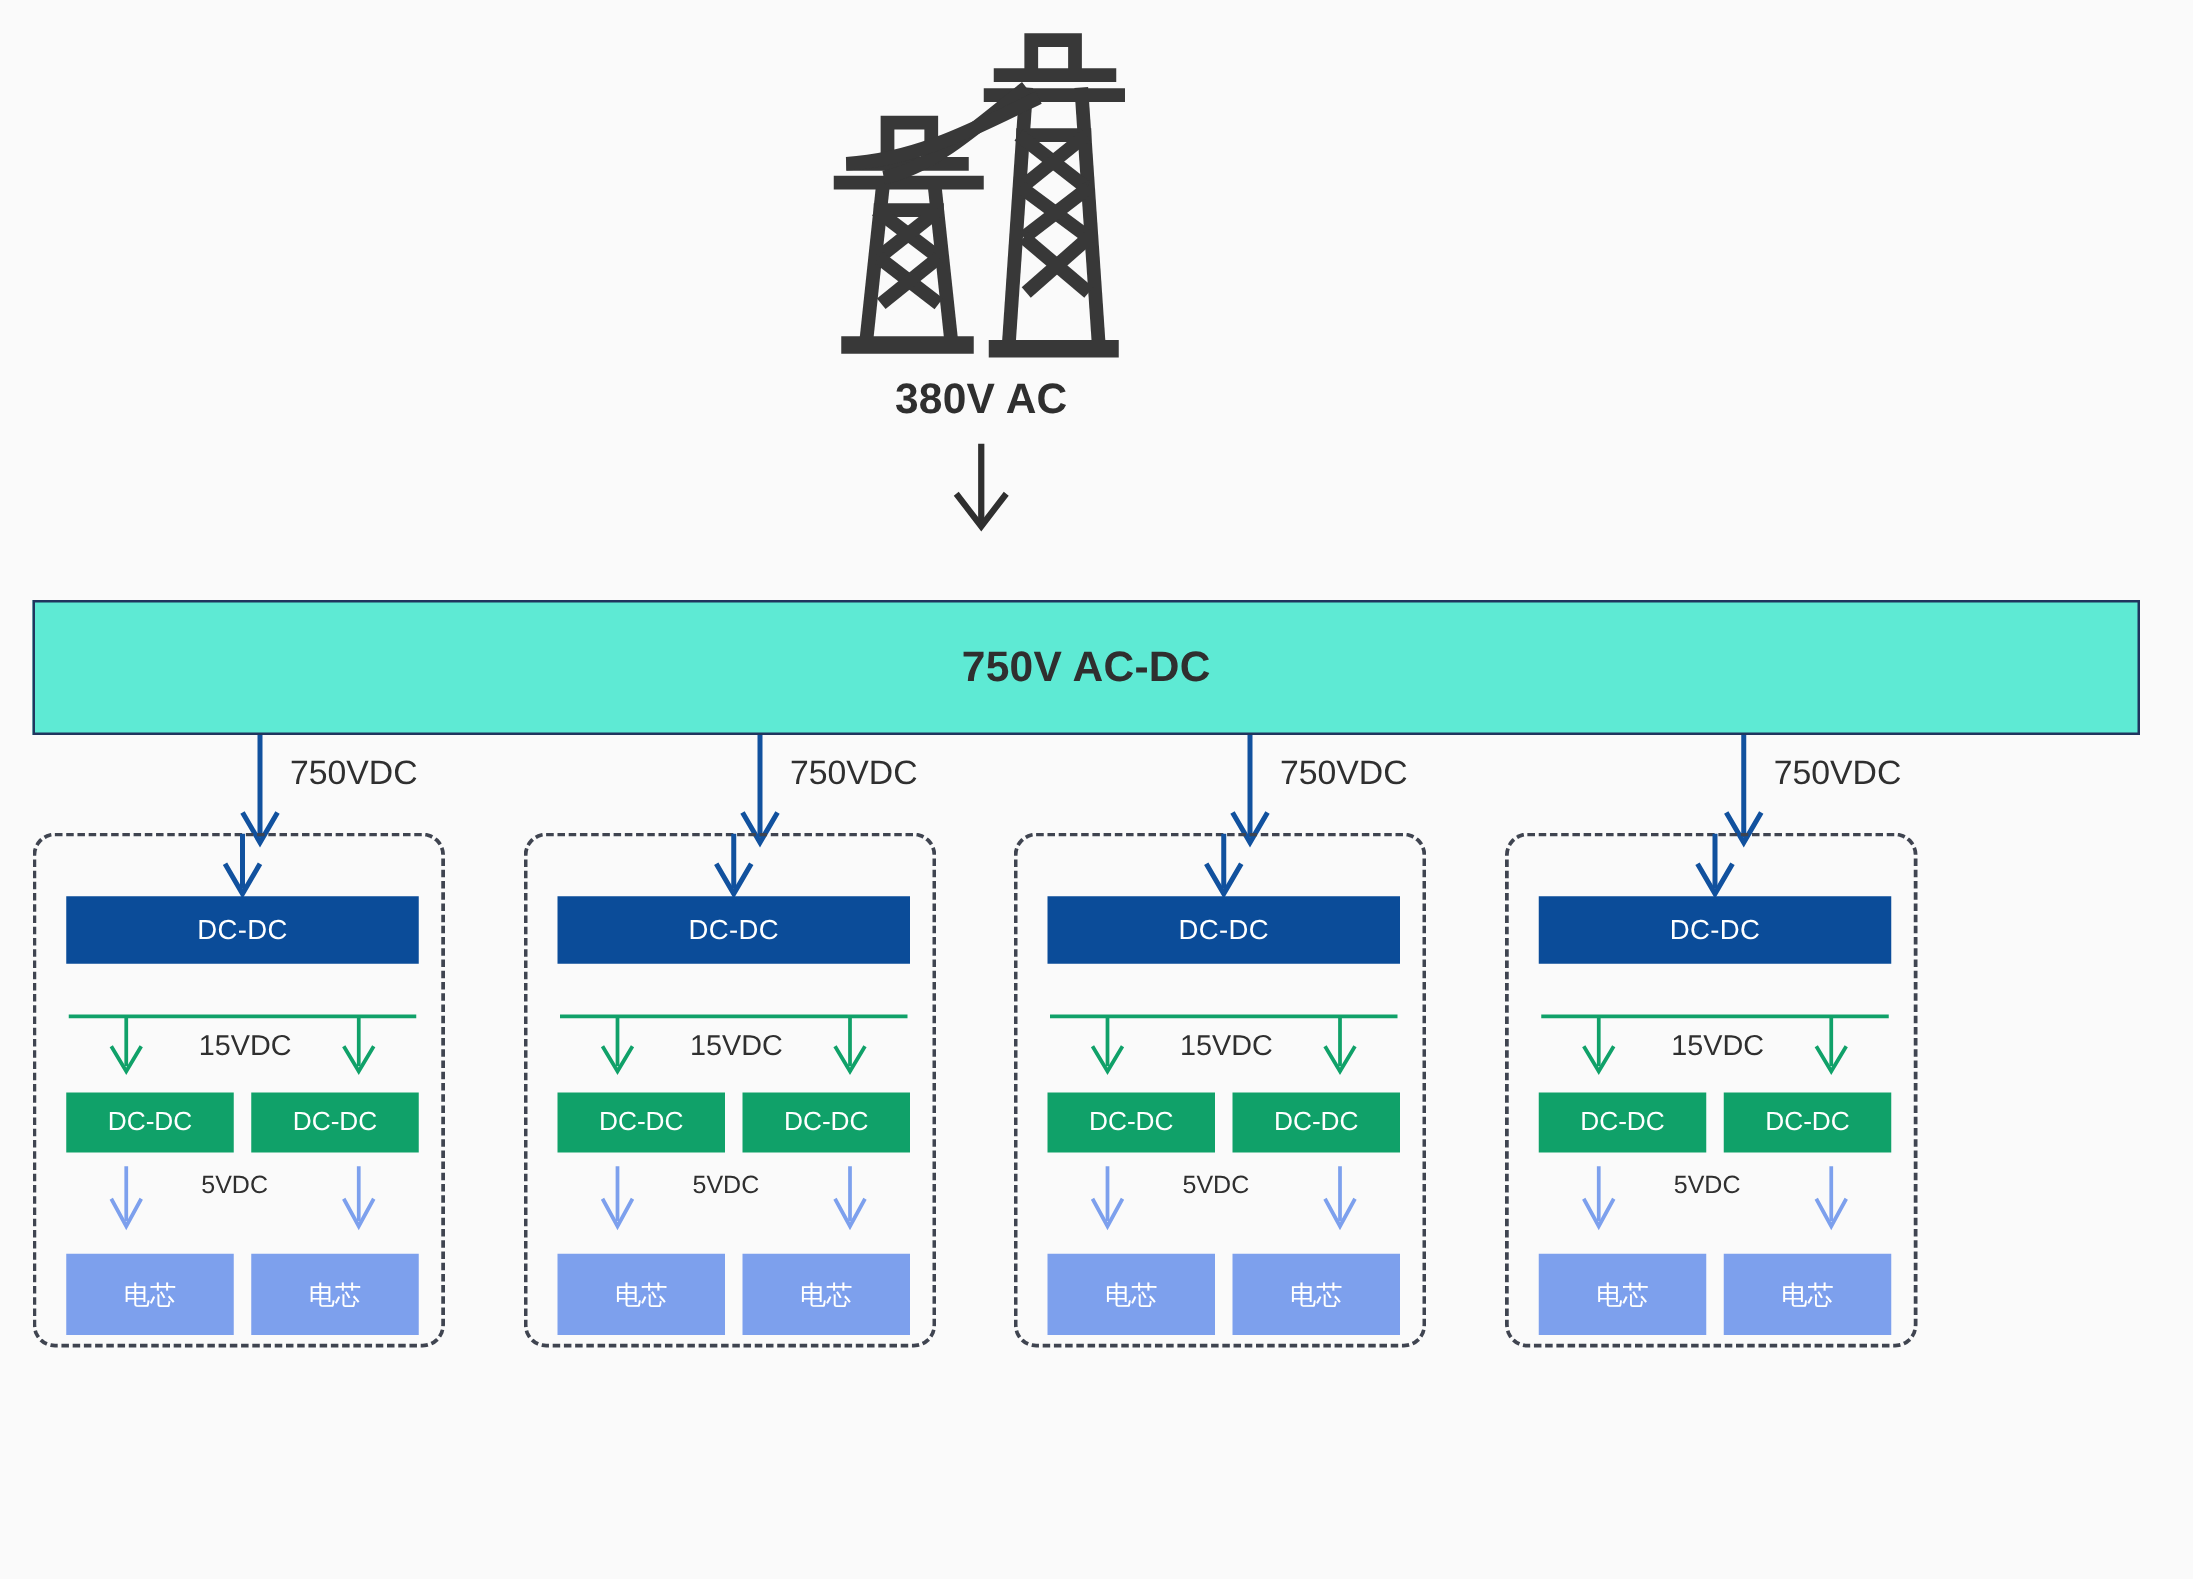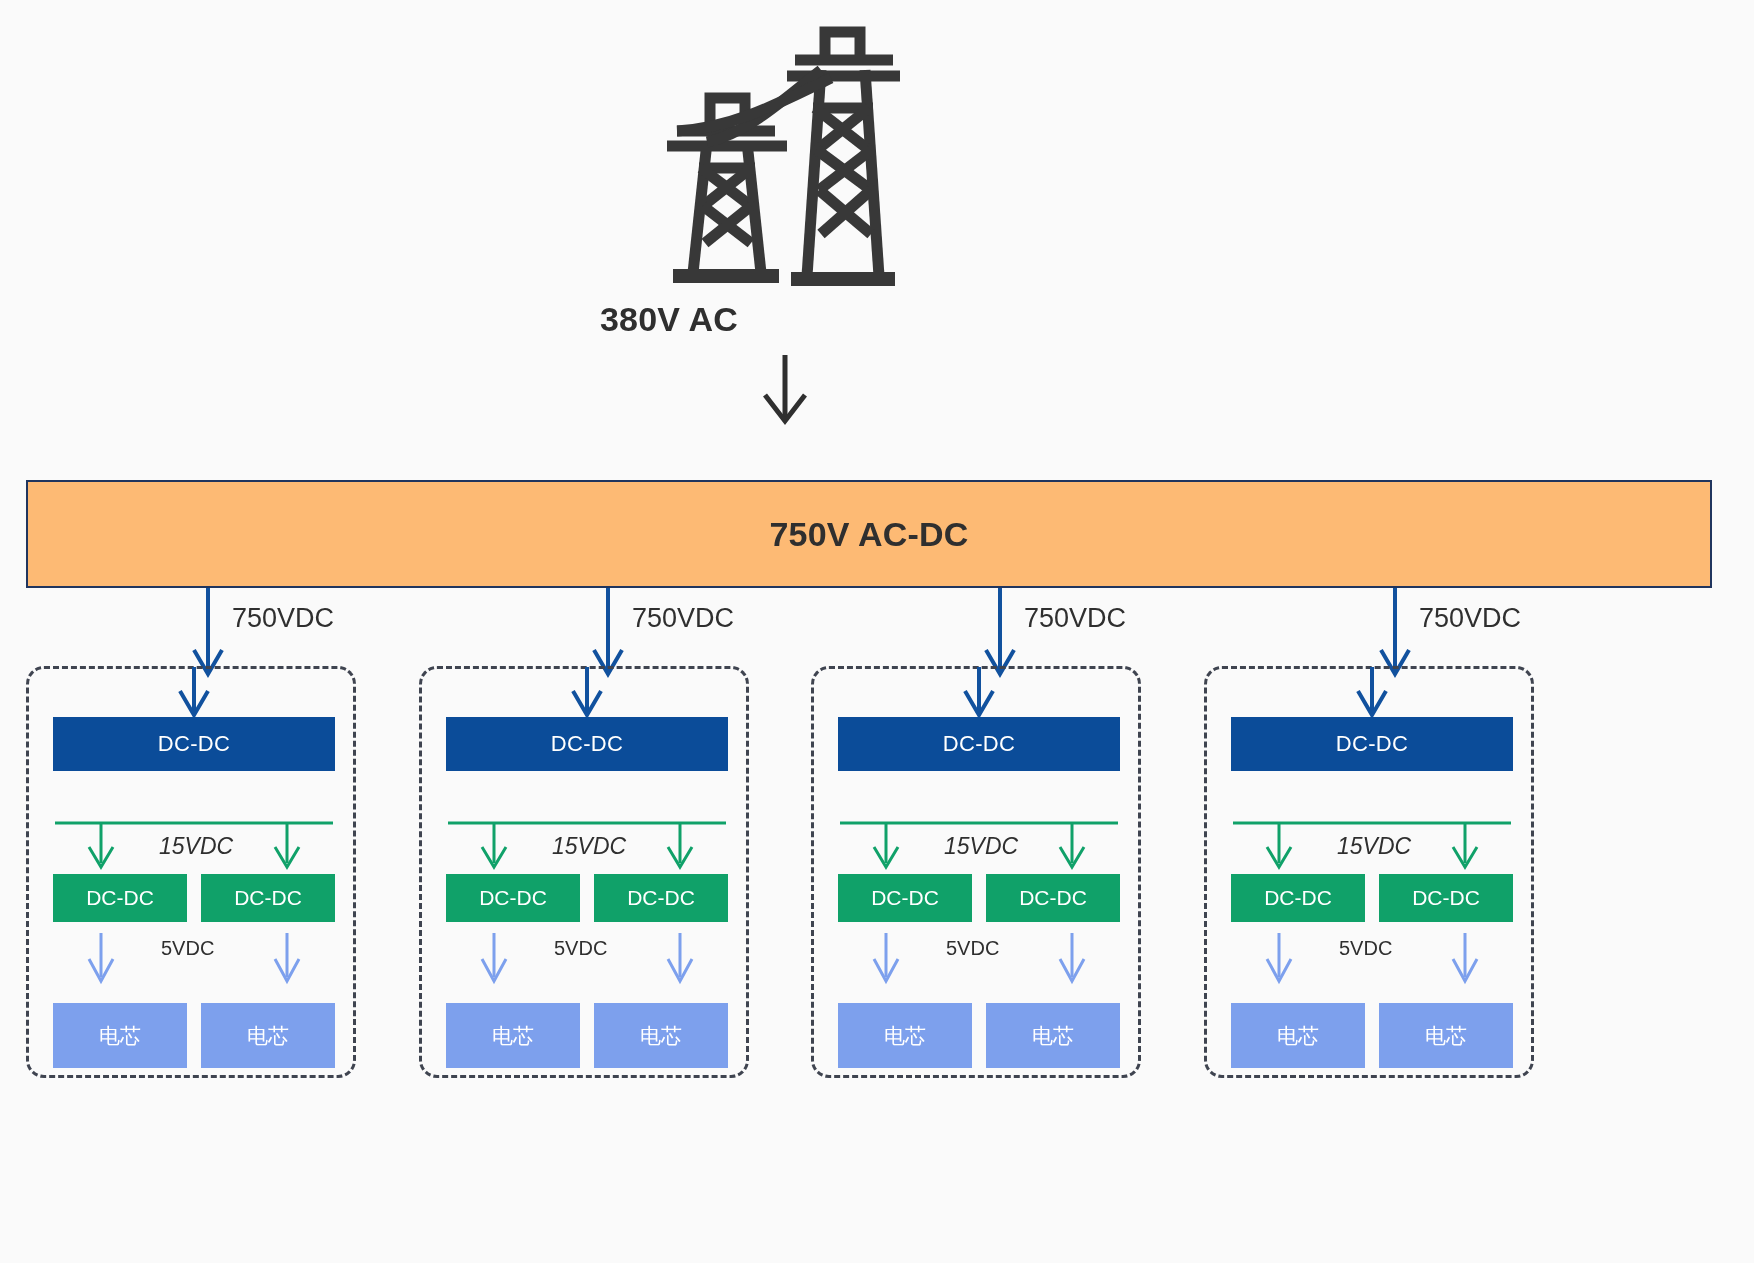--- a/index.html
+++ b/index.html
@@ -26,20 +26,21 @@
     top: 38px;
     width: 260px;
     height: 250px;
   }
 
   #source-label {
     position: absolute;
     left: 600px;
     top: 300px;
     width: 370px;
+    text-align: center;
     font-size: 34px;
     font-weight: 700;
     color: #2f2f2f;
     letter-spacing: 0.2px;
   }
 
   #source-arrow {
     position: absolute;
     left: 740px;
     top: 355px;
@@ -49,21 +50,21 @@
 
   
   #acdc-bar {
     position: absolute;
     left: 26px;
     top: 480px;
     width: 1686px;
     height: 108px;
     box-sizing: border-box;
     border: 2px solid #20355e;
-    background: #fdba74;
+    background: #5eead4;
     display: flex;
     align-items: center;
     justify-content: center;
   }
   #acdc-bar-label {
     font-size: 34px;
     font-weight: 700;
     color: #2f2f2f;
     letter-spacing: 0.2px;
   }
@@ -125,24 +126,23 @@
     left: 145px;
     top: -2px;
     width: 40px;
     height: 50px;
   }
 
   
   .rail-15 {
     position: absolute;
     left: 24px;
-    top: 150px;
+    top: 140px;
     width: 282px;
     height: 52px;
-    font-style: italic;
   }
   .rail-label {
     position: absolute;
     left: 106px;
     top: 14px;
     font-size: 23px;
     color: #2f2f2f;
     white-space: nowrap;
   }
 

